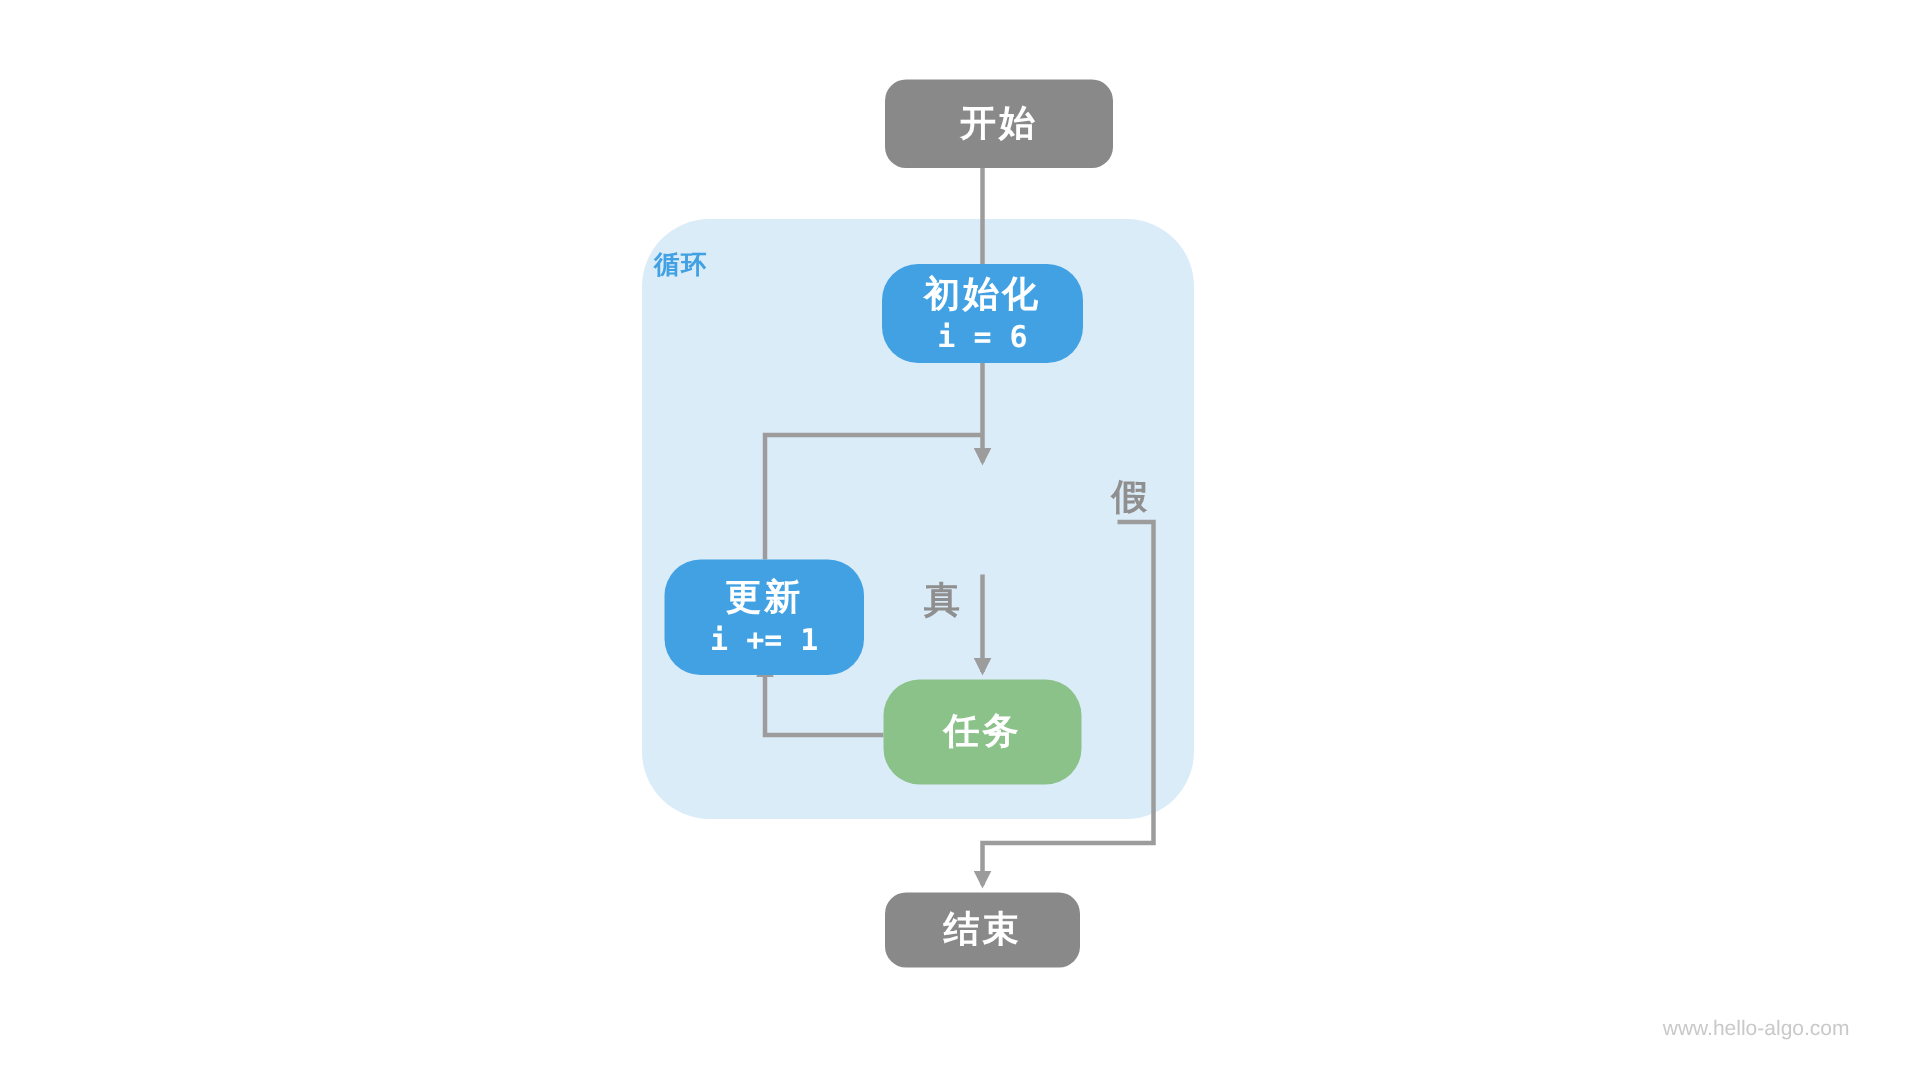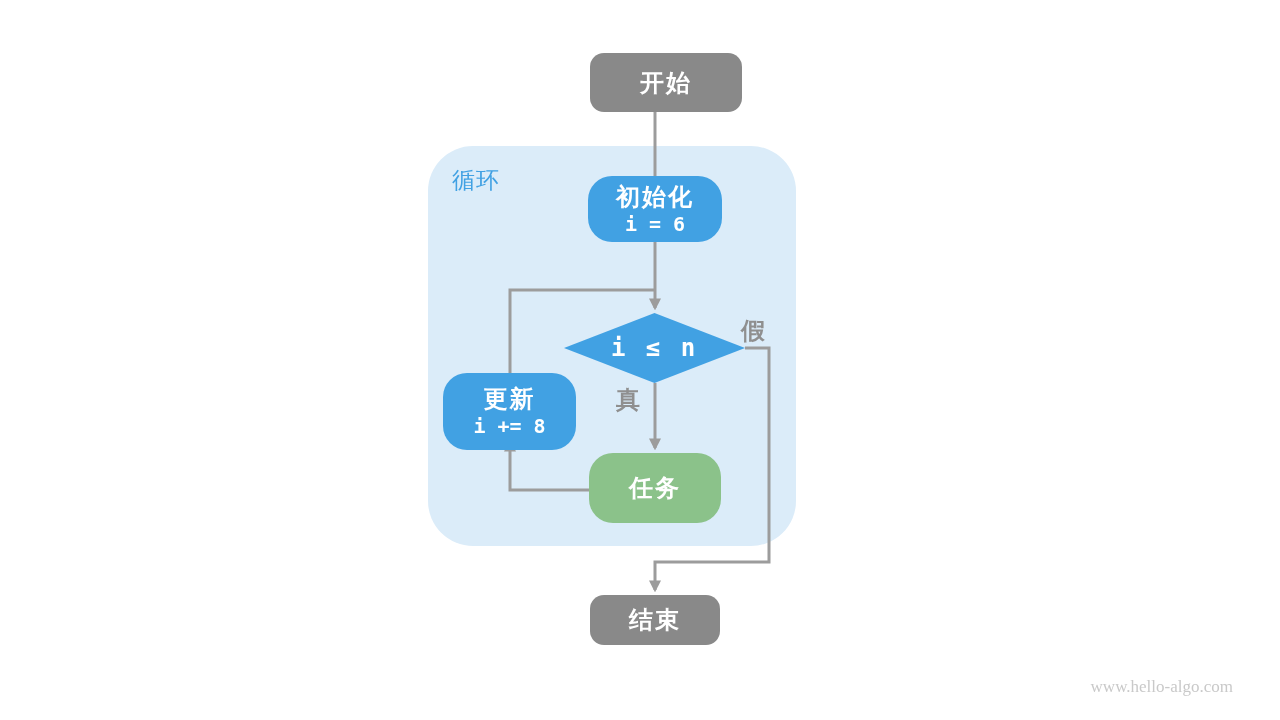--- a/index.html
+++ b/index.html
@@ -26,24 +26,24 @@
     left: 428px;
     top: 146px;
     width: 368px;
     height: 400px;
     background: #dbecf9;
     border-radius: 45px;
     z-index: 0;
   }
   .loop-label {
     position: absolute;
-    left: 452px;
+    left: 436px;
     top: 165px;
-    font-size: 23px;
-    font-weight: 400;
+    font-size: 17px;
+    font-weight: 700;
     color: #41a1e3;
     z-index: 2;
     letter-spacing: 1px;
   }
   .node {
     position: absolute;
     display: flex;
     flex-direction: column;
     align-items: center;
     justify-content: center;
@@ -87,22 +87,22 @@
     font-weight: 700;
     color: #8f8f8f;
     z-index: 2;
   }
   .edge-label-true  { left: 616px; top: 384px; }
   .edge-label-false { left: 741px; top: 315px; }
   .watermark {
     position: absolute;
     right: 47px;
     top: 677px;
-    font-family: Liberation Serif, serif;
-    font-size: 17px;
+    font-family: Liberation Sans, sans-serif;
+    font-size: 14px;
     color: #c9c9c9;
     z-index: 2;
   }
 </style>
 </head>
 <body>
 
 <div id="canvas">
 
   <div class="loop-container"></div>
@@ -125,27 +125,24 @@
 
   <div class="node terminal node-start">
     <span class="cn">开始</span>
   </div>
 
   <div class="node process-blue node-init">
     <span class="cn">初始化</span>
     <span class="code">i = 6</span>
   </div>
 
-  <div class="node node-cond">
-    <span class="code">i ≤ n</span>
-  </div>
 
   <div class="node process-blue node-update">
     <span class="cn">更新</span>
-    <span class="code">i += 8</span>
+    <span class="code">i += 1</span>
   </div>
 
   <div class="node process-green node-task">
     <span class="cn">任务</span>
   </div>
 
   <div class="node terminal node-end">
     <span class="cn">结束</span>
   </div>
 

